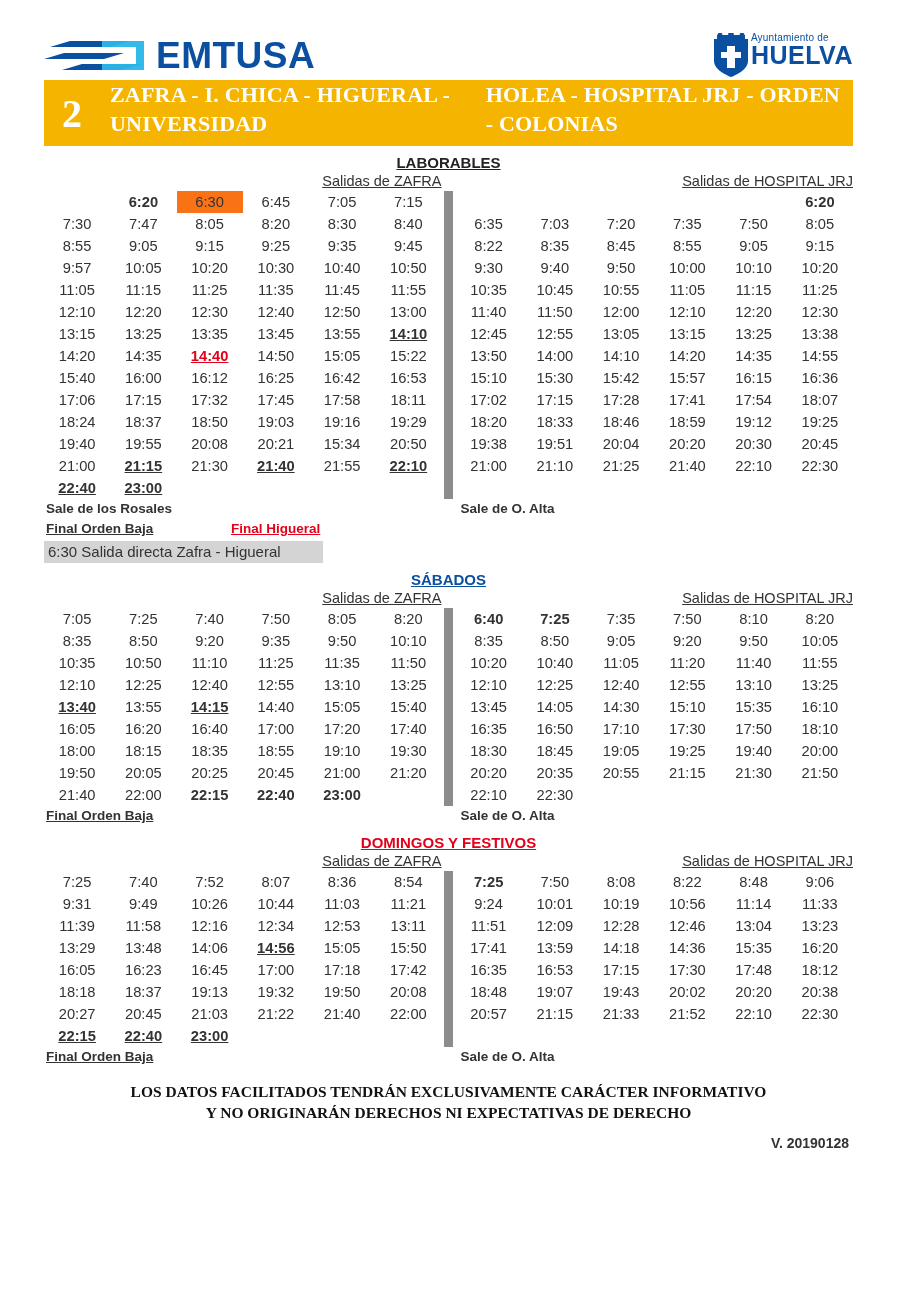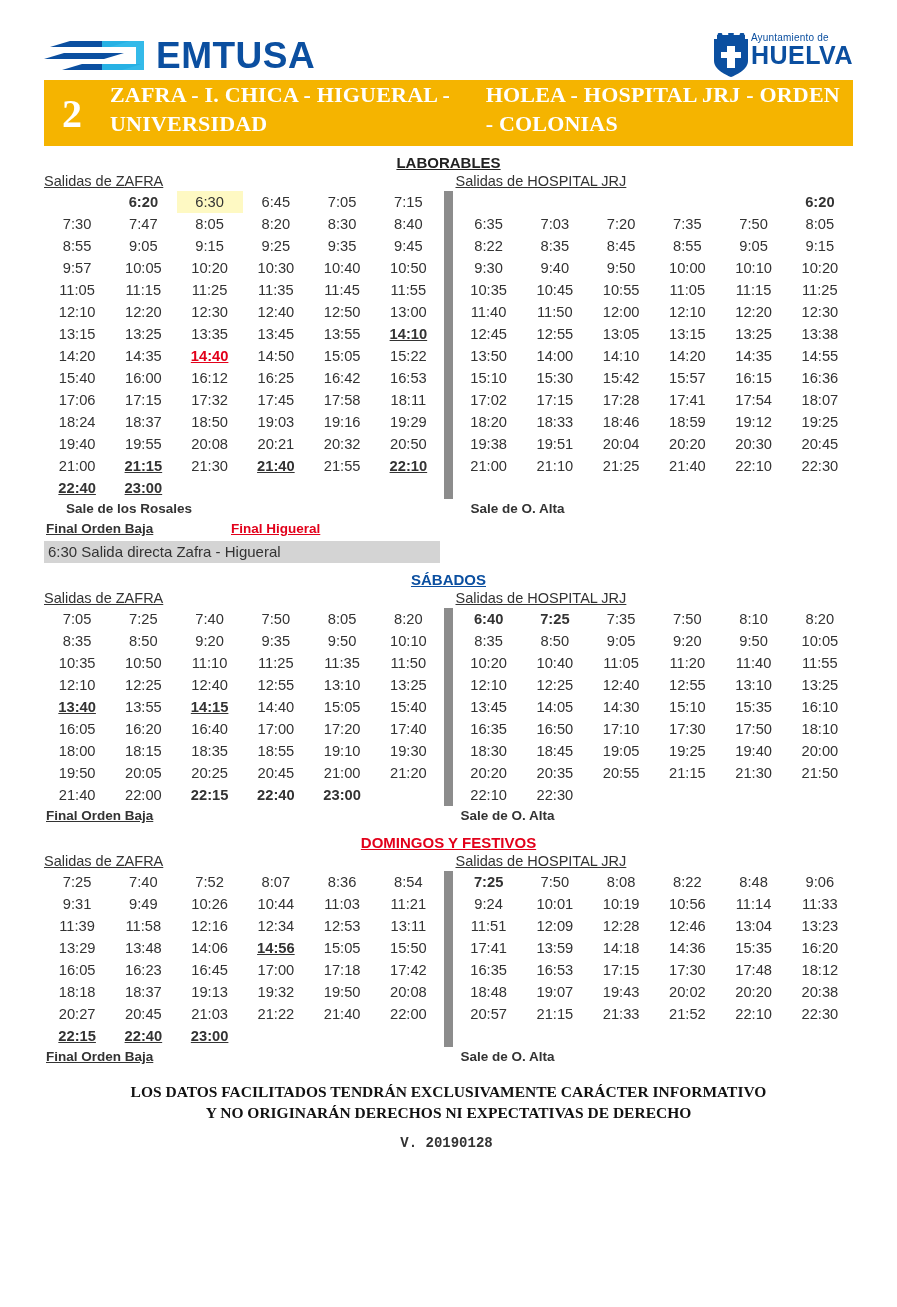--- a/index.html
+++ b/index.html
@@ -75,21 +75,21 @@
   .section-title.blue { color:#0b4fa0; }
   .section-title.red { color:#e2001a; }
   .section-title.black { color:#222222; }
 
   .sub-heads {
     display:flex;
     font-size: 14.5px;
     margin-bottom: 2px;
   }
   .sub-heads .left, .sub-heads .right {
-    flex: 1; text-align:left;
+    flex: 1; text-align:right;
     text-decoration: underline;
   }
   .sub-heads .sep { width: 14px; }
 
   .grid { display:flex; }
   .half { flex: 1; }
   .sep-col {
     width: 14px;
     display:flex; justify-content:center;
   }
@@ -101,59 +101,59 @@
     text-align: center;
     font-size: 14.7px;
     line-height: 22px;
     height: 22px;
     white-space: nowrap;
   }
   .left .cell { text-align: center; }
   .b { font-weight: bold; }
   .u { text-decoration: underline; }
   .red { color:#e2001a; }
-  .hl { background:#fef9c3; }
+  .hl { background:#f97316; }
 
   .note-row { display:flex; align-items:center; }
   .note {
     font-size: 13.5px;
     font-weight: bold;
     line-height: 20px;
   }
   .note.red { color:#e2001a; }
   .note.u { text-decoration: underline; }
   .note-left { flex:1; padding-left: 2px; }
   .note-right { flex:1; padding-left: 8px; }
 
   .direct-row {
     background:#d4d4d4;
-    width: 396px;
+    width: 279px;
     font-size: 15px;
     line-height: 22px;
     padding-left: 4px;
     margin-top: 2px;
   }
 
   
   .footer {
     margin-top: 14px;
     text-align:center;
   }
   .footer div {
     font-weight: bold;
     font-size: 15.5px;
     line-height: 21px;
     font-family: Liberation Serif, serif;
     color:#111111;
   }
   .version {
-    text-align: center;
+    text-align: right;
     font-size: 14px;
     font-weight: bold;
-    font-family: Liberation Mono, monospace;
+    font-family: Liberation Sans, sans-serif;
     margin-top: 12px;
     padding-right: 4px;
   }
 </style>
 </head>
 <body>
 
 <div class="page">
 
   <div class="top-header">
@@ -291,21 +291,21 @@
               <div class="cell">18:50</div>
               <div class="cell">19:03</div>
               <div class="cell">19:16</div>
               <div class="cell">19:29</div>
             </div>
             <div class="row">
               <div class="cell">19:40</div>
               <div class="cell">19:55</div>
               <div class="cell">20:08</div>
               <div class="cell">20:21</div>
-              <div class="cell">20:32</div>
+              <div class="cell">15:34</div>
               <div class="cell">20:50</div>
             </div>
             <div class="row">
               <div class="cell">21:00</div>
               <div class="cell b u">21:15</div>
               <div class="cell">21:30</div>
               <div class="cell b u">21:40</div>
               <div class="cell">21:55</div>
               <div class="cell b u">22:10</div>
             </div>
@@ -430,21 +430,21 @@
               <div class="cell"></div>
               <div class="cell"></div>
               <div class="cell"></div>
               <div class="cell"></div>
               <div class="cell"></div>
               <div class="cell"></div>
             </div>
           </div>
         </div>
         <div class="note-row">
-          <div class="note-left" style="display: flex; margin-left: 20px;">
+          <div class="note-left" style="display: flex;">
             <span class="note" style="width: 185px;">Sale de los Rosales</span>
           </div>
           <div class="sep-col">
             <div class="sep-bar"></div>
           </div>
           <div class="note-right"><span class="note">Sale de O. Alta</span></div>
         </div>
         <div class="note-row">
           <div class="note-left" style="display: flex;">
             <span class="note u" style="width: 185px;">Final Orden Baja</span>

